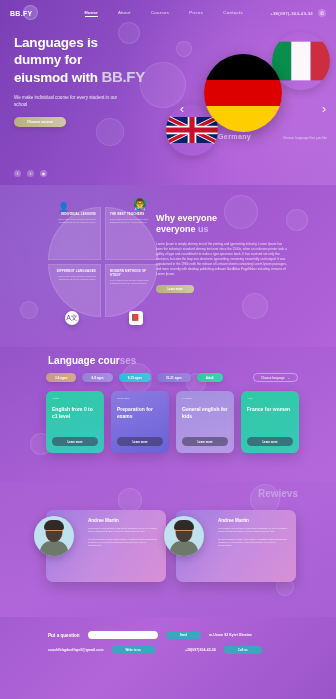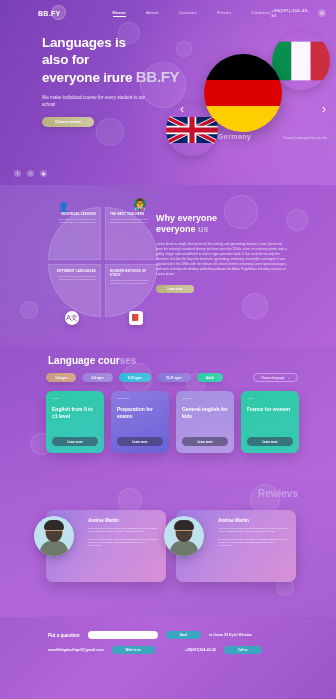--- a/index.html
+++ b/index.html
@@ -16,21 +16,20 @@
   .bub { position:absolute; border-radius:50%; background:rgba(255,255,255,.07);
          border:1px solid rgba(255,255,255,.10); pointer-events:none; }
 
   
   .hero {
     position:relative; height:185px;
     background:
       radial-gradient(circle at 82% 55%, rgba(200,120,230,.55) 0%, rgba(0,0,0,0) 55%),
       linear-gradient(118deg,#7b3fb5 0%,#9150c8 42%,#a95bd3 72%,#b069d8 100%);
     overflow:hidden;
-    padding-left:28px;
   }
   .navbar { position:relative; height:26px; display:flex; align-items:center; padding:0 10px; z-index:6; }
   .logo { font-size:7px; font-weight:bold; color:#fff; letter-spacing:.3px; position:relative; }
   .logo-dot { position:absolute; left:13px; top:-5px; width:15px; height:15px; border-radius:50%;
               background:rgba(255,255,255,.18); border:1px solid rgba(255,255,255,.22); }
   .nav-links { display:flex; gap:20px; margin-left:52px; }
   .nav-links span { font-size:4.4px; color:rgba(255,255,255,.82); letter-spacing:.3px; }
   .nav-links span.active { color:#fff; font-weight:bold; border-bottom:1px solid #fff; padding-bottom:1px; }
   .nav-right { margin-left:auto; display:flex; align-items:center; gap:5px; }
   .nav-phone { font-size:4.4px; color:#fff; letter-spacing:.2px; }
@@ -178,22 +177,22 @@
       </div>
       <div class="nav-right">
         <span class="nav-phone">+38(097)-304-43-34</span>
         <span class="phone-ic">✆</span>
       </div>
     </nav>
 
     <div class="hero-body">
       <h1 class="hero-title">
         <span>Languages is</span><br>
-        <span>also for</span><br>
-        <span>everyone irure</span>
+        <span>dummy for</span><br>
+        <span>eiusmod with</span>
         <span class="bb">BB.FY</span>
       </h1>
       <p class="hero-sub">We make individual course for every student in our school</p>
       <div class="hero-btn">Choose course</div>
     </div>
 
     <div class="socials">
       <div class="soc">f</div>
       <div class="soc">t</div>
       <div class="soc">◉</div>

